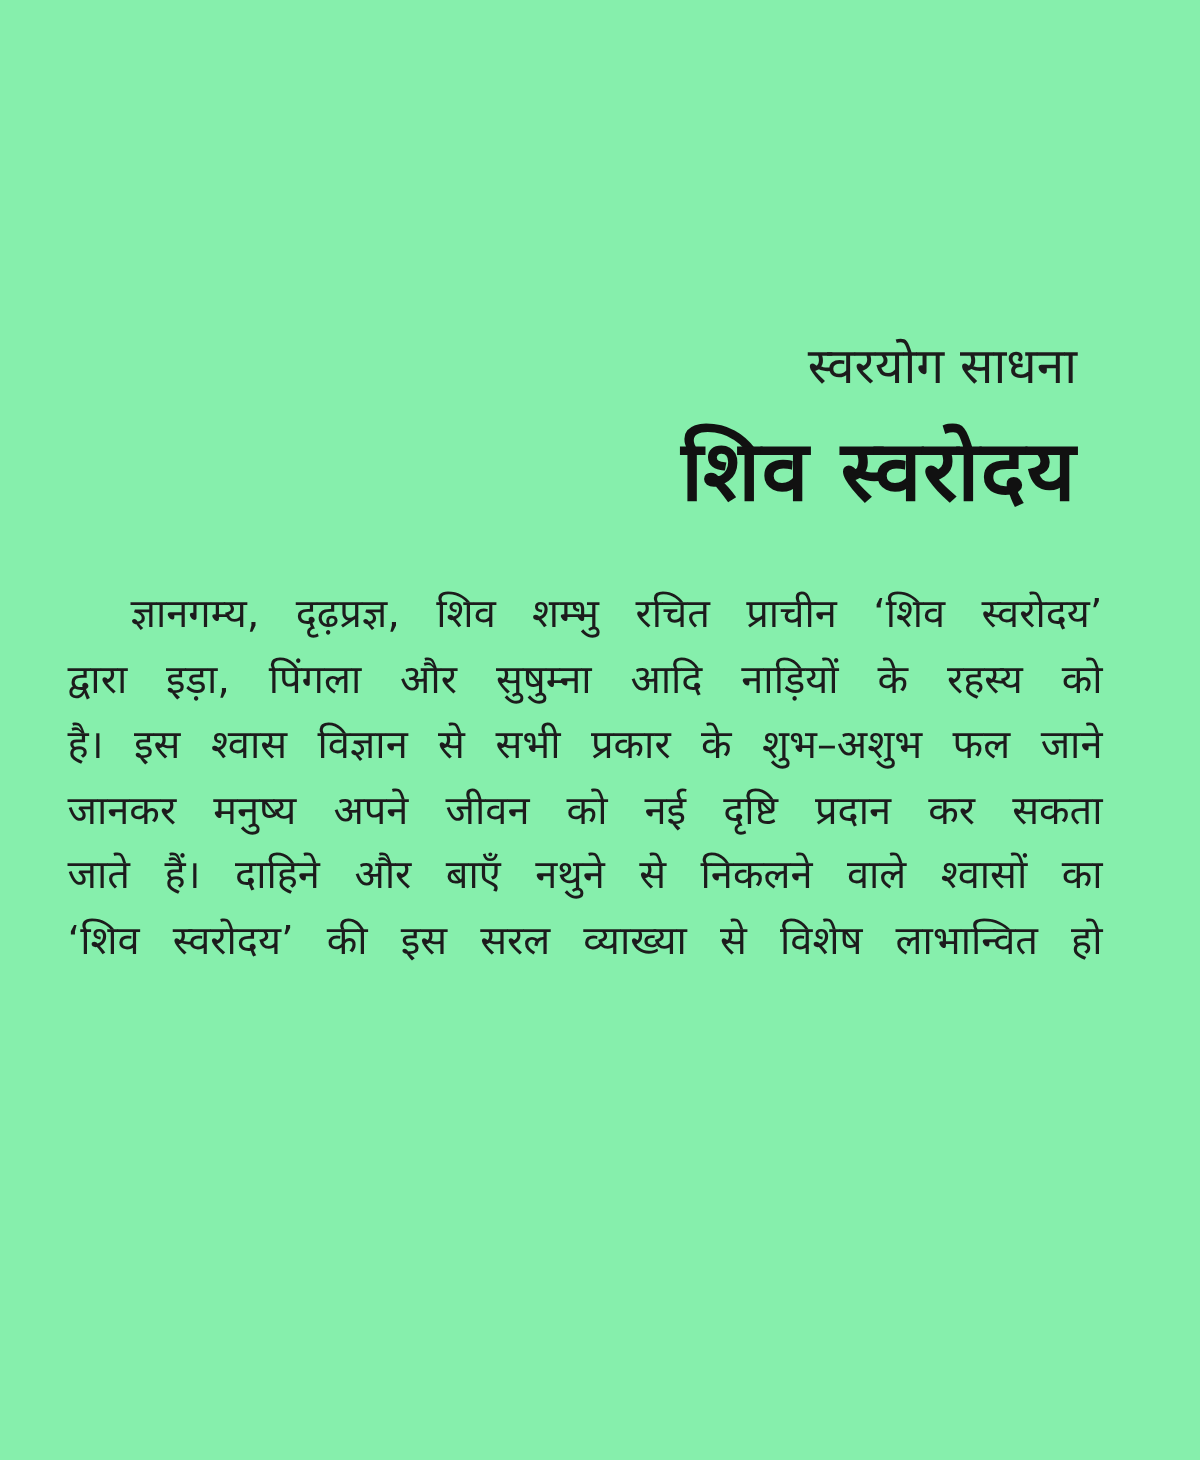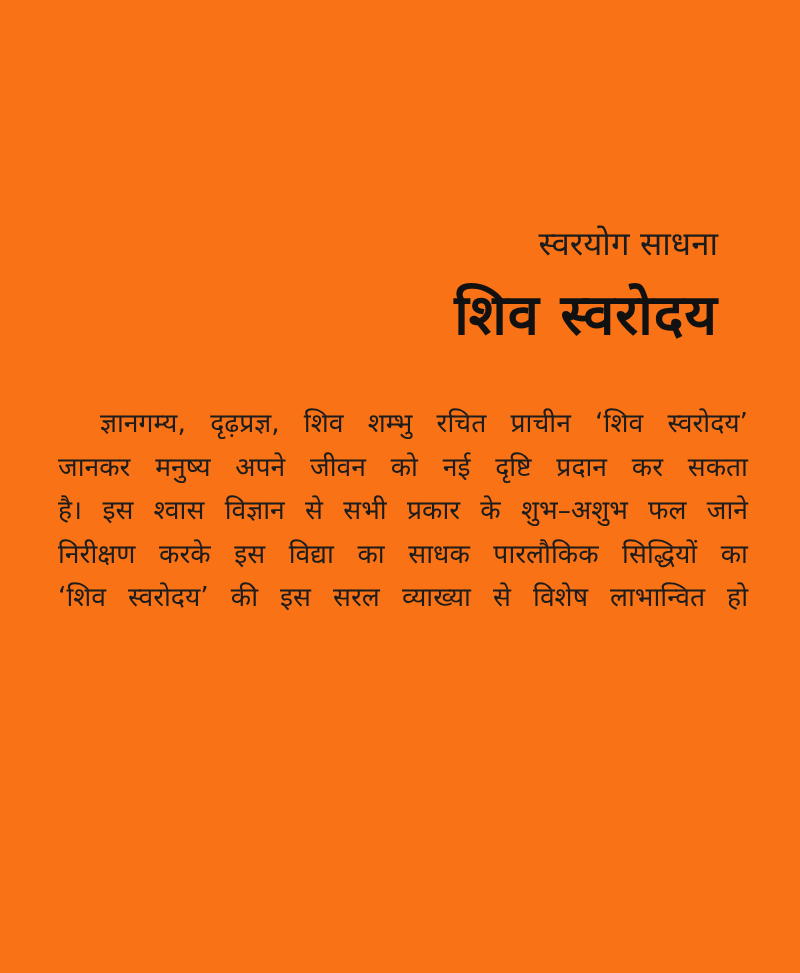--- a/index.html
+++ b/index.html
@@ -13,21 +13,21 @@
       position: relative;
       overflow: hidden;
       color: #1a1a1a;
       font-family: "DejaVu Sans", "Liberation Sans", sans-serif;
     }
     .page {
       position: absolute;
       left: 0; top: 0;
       width: 800px;
       height: 973px;
-      background: #f97316;
+      background: #86efac;
     }
     .subtitle {
       position: absolute;
       right: 82px;
       top: 222px;
       font-size: 33px;
       line-height: 44px;
       font-weight: normal;
       color: #1c1c1c;
       text-align: right;
@@ -45,21 +45,21 @@
       text-align: center;
       white-space: nowrap;
       margin: 0;
       letter-spacing: 1px;
     }
     .body-text {
       position: absolute;
       left: 45px;
       top: 388px;
       width: 690px;
-      margin: 13px;
+      margin: 0;
     }
     .line {
       display: block;
       height: 43.6px;
       line-height: 43.6px;
       font-size: 26.5px;
       color: #1c1c1c;
       text-align: justify;
       text-align-last: justify;
       white-space: nowrap;
@@ -74,18 +74,19 @@
   </style>
 </head>
 <body>
 
 <div class="page">
   <h2 class="subtitle">स्वरयोग साधना</h2>
   <h1 class="title">शिव स्वरोदय</h1>
 
   <div class="body-text">
     <span class="line indent">ज्ञानगम्य, दृढ़प्रज्ञ, शिव शम्भु रचित प्राचीन ‘शिव स्वरोदय’</span>
+    <span class="line">द्वारा इड़ा, पिंगला और सुषुम्ना आदि नाड़ियों के रहस्य को</span>
+    <span class="line">है। इस श्वास विज्ञान से सभी प्रकार के शुभ–अशुभ फल जाने</span>
     <span class="line">जानकर मनुष्य अपने जीवन को नई दृष्टि प्रदान कर सकता</span>
-    <span class="line">है। इस श्वास विज्ञान से सभी प्रकार के शुभ–अशुभ फल जाने</span>
-    <span class="line">निरीक्षण करके इस विद्या का साधक पारलौकिक सिद्धियों का</span>
+    <span class="line">जाते हैं। दाहिने और बाएँ नथुने से निकलने वाले श्वासों का</span>
     <span class="line">‘शिव स्वरोदय’ की इस सरल व्याख्या से विशेष लाभान्वित हो</span>
   </div>
 </div>
 
 </body></html>

